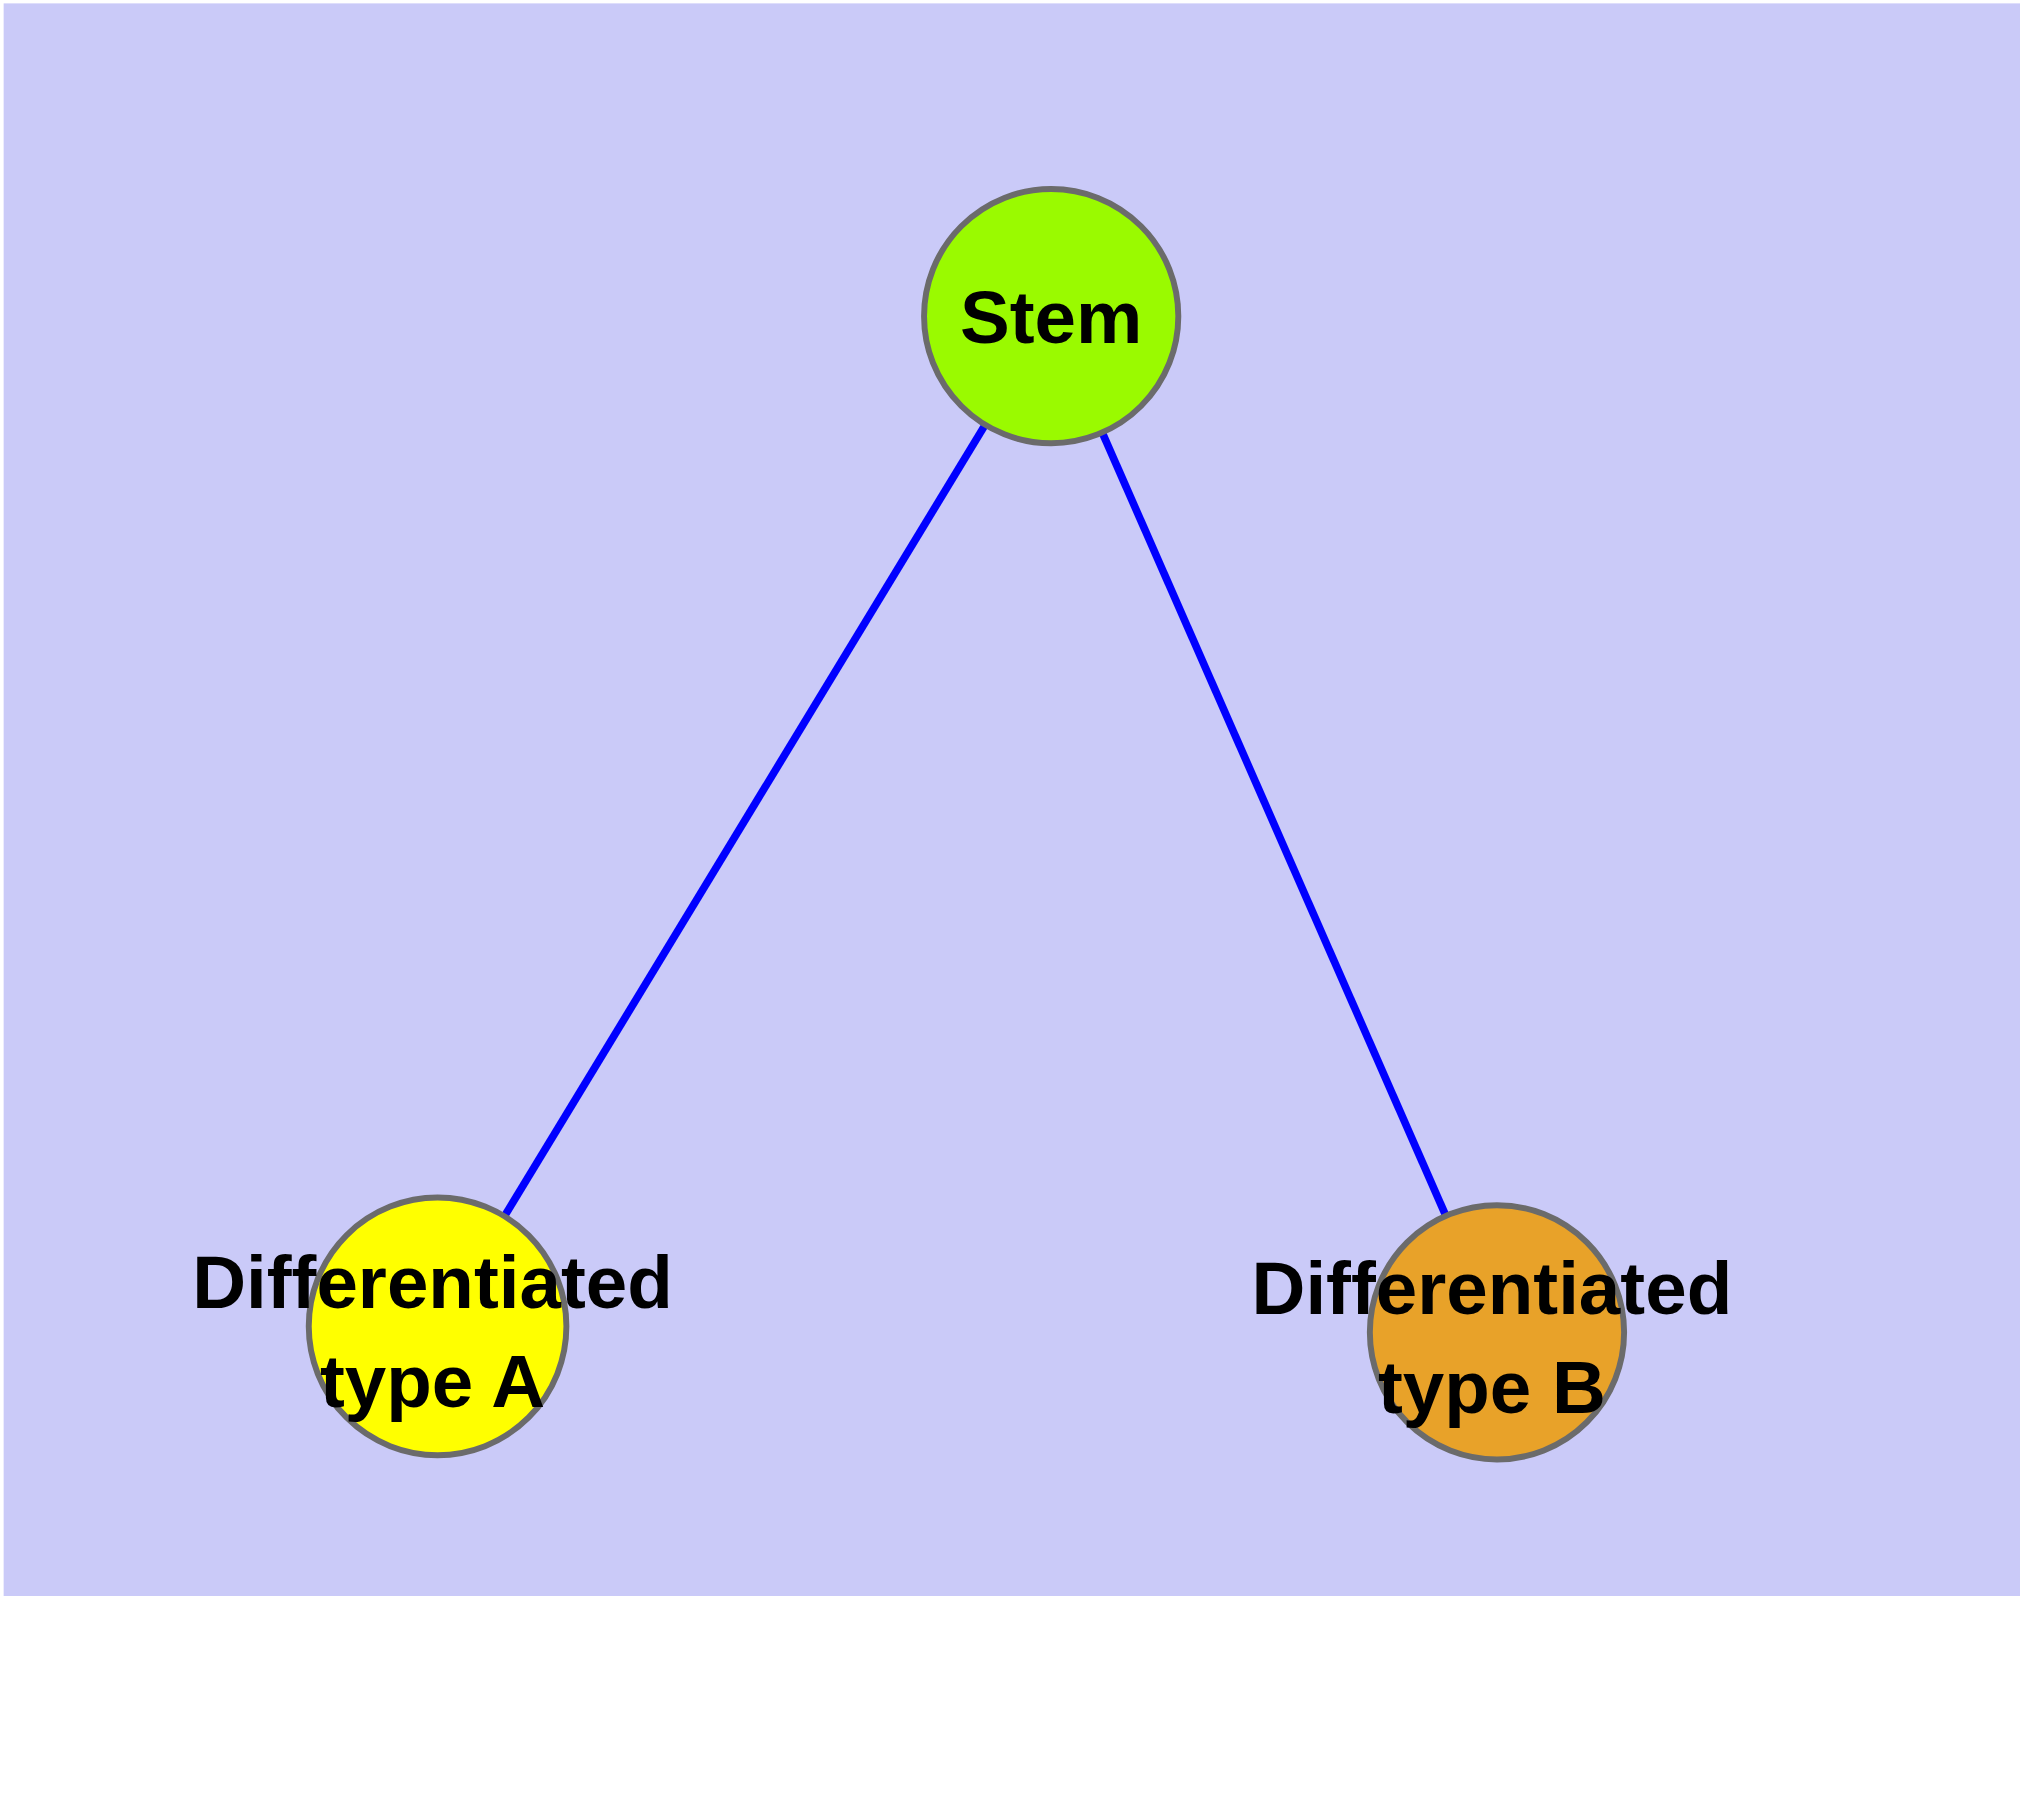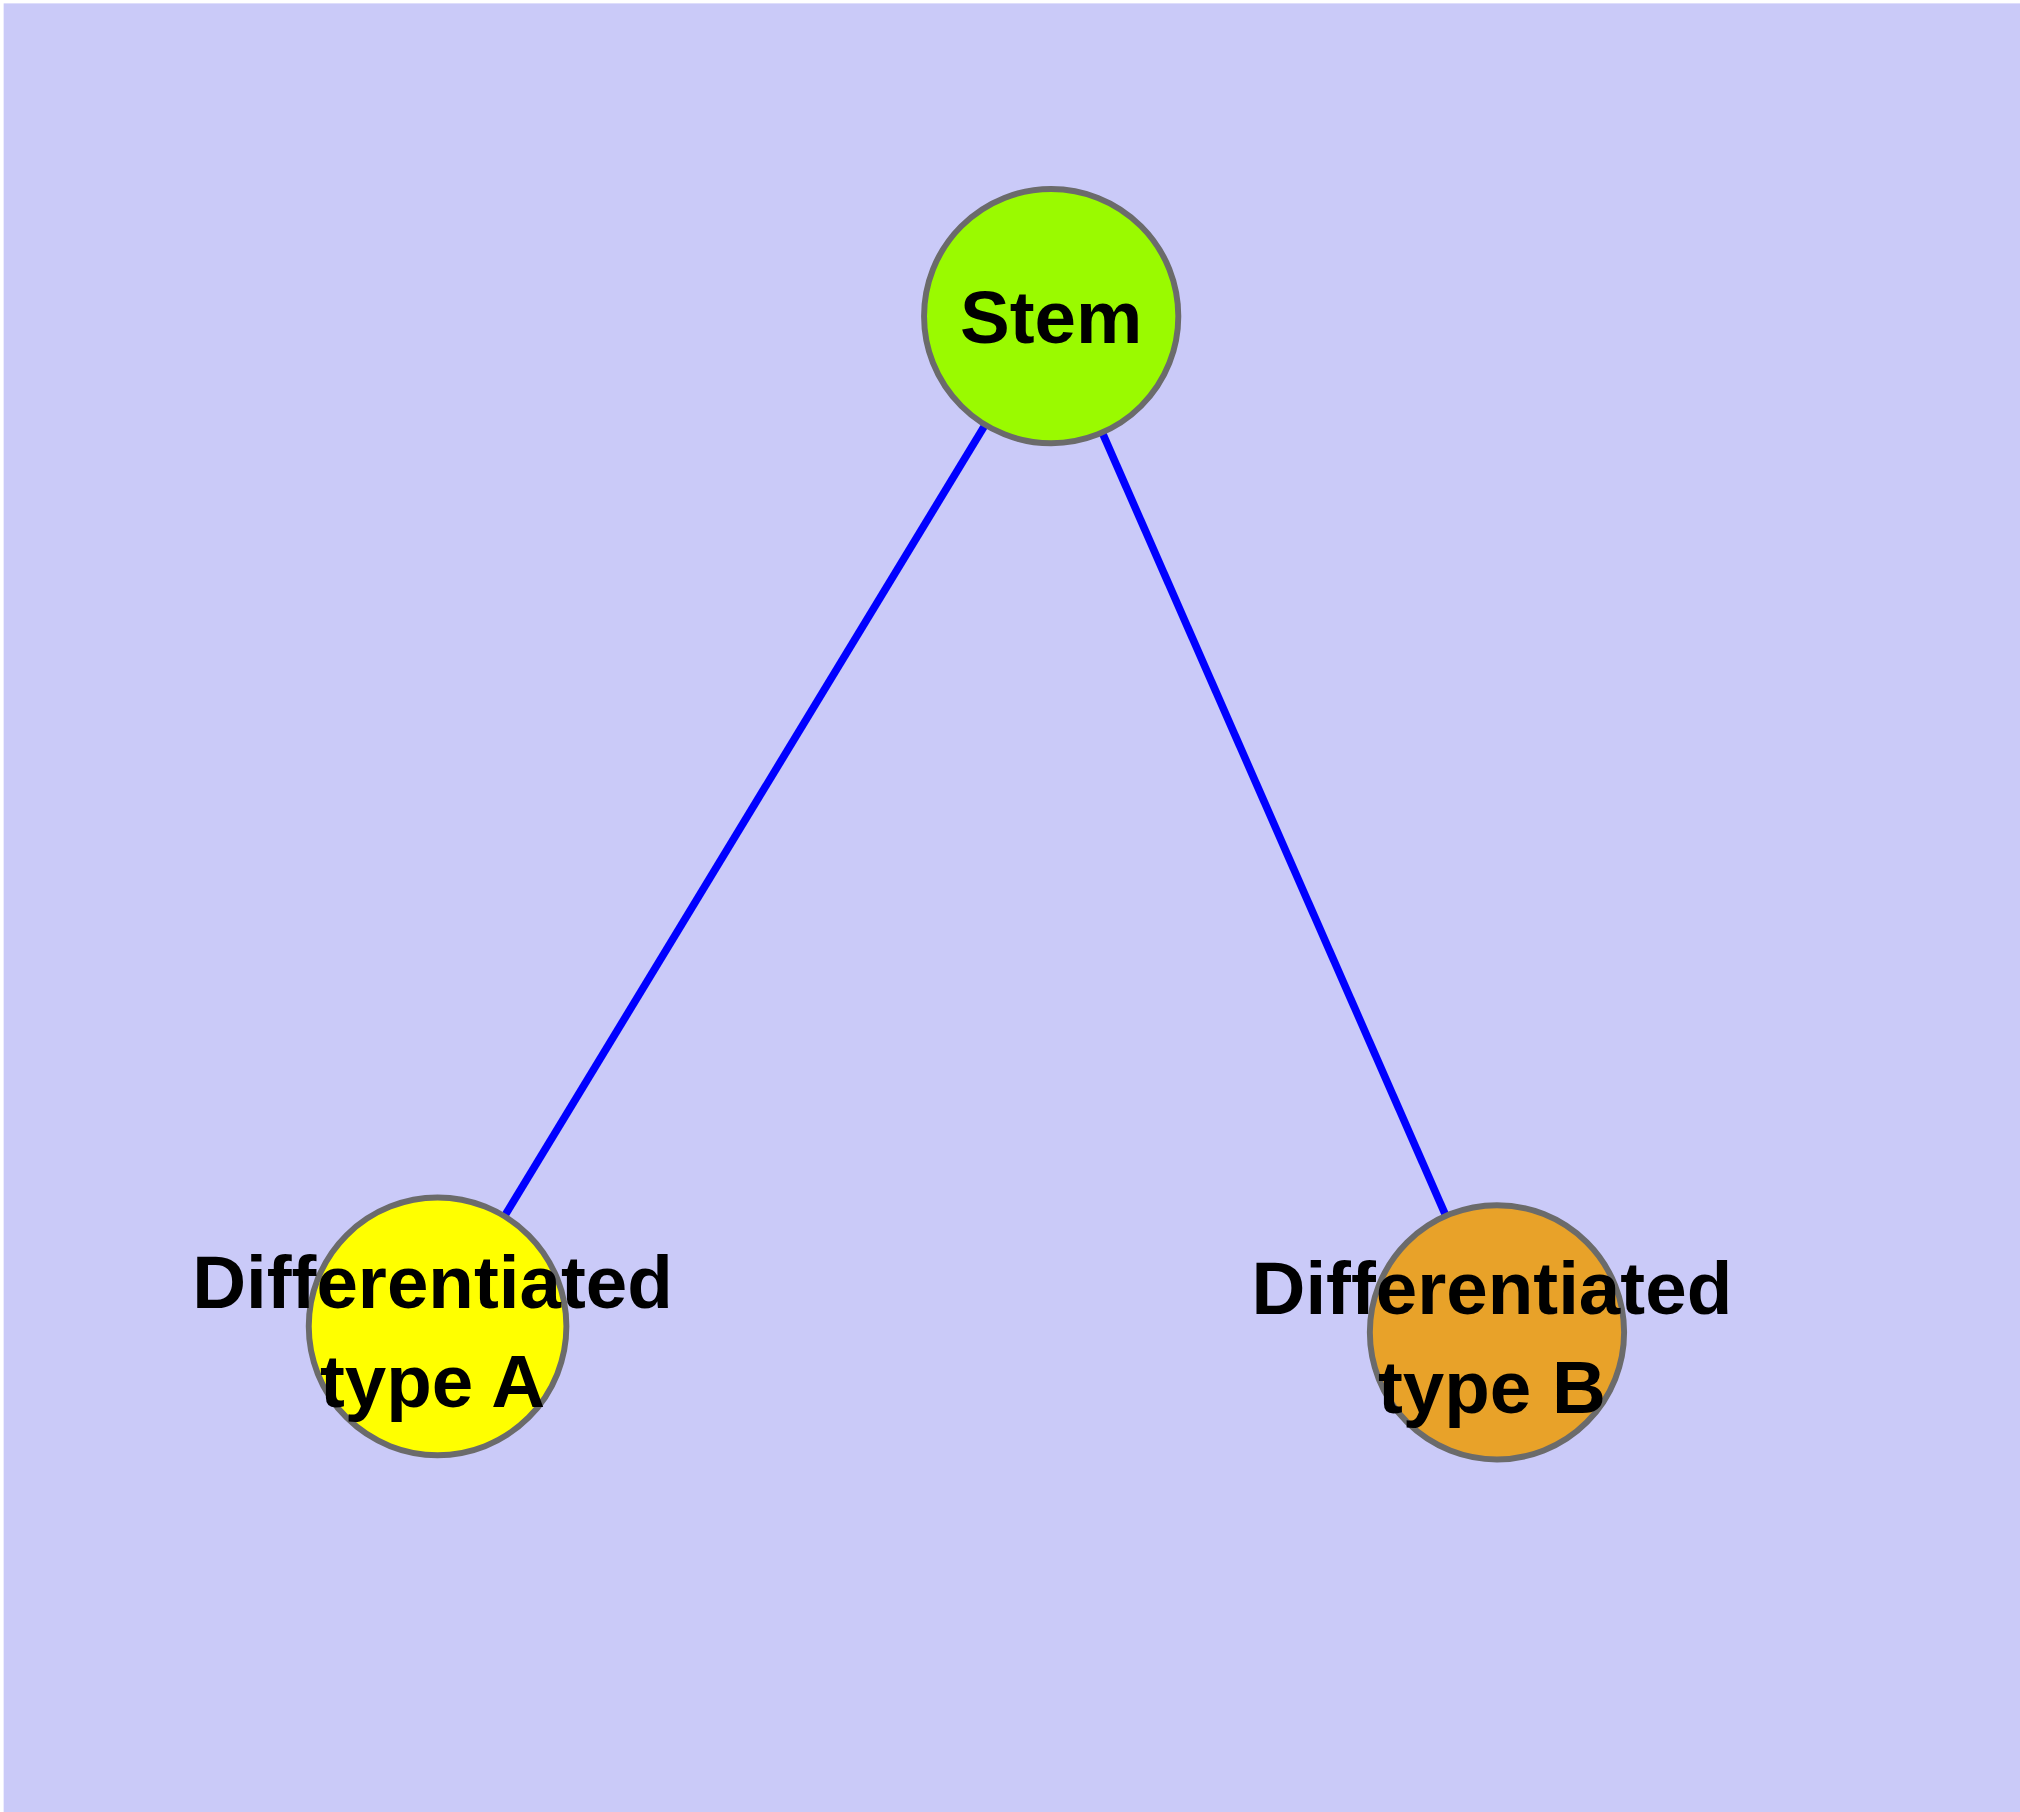--- a/index.html
+++ b/index.html
@@ -3,21 +3,21 @@
 <meta charset="utf-8">
 <style>
   html, body {
     margin: 0;
     padding: 0;
     background: #ffffff;
   }
   .stage {
     position: relative;
     width: 2021px;
-    height: 1812px;
+    height: 1596px;
     overflow: hidden;
     font-family: "Liberation Sans", sans-serif;
   }
   .graph-svg {
     display: block;
     width: 2021px;
     height: 1812px;
   }
   .edge {
     stroke-width: 9;

